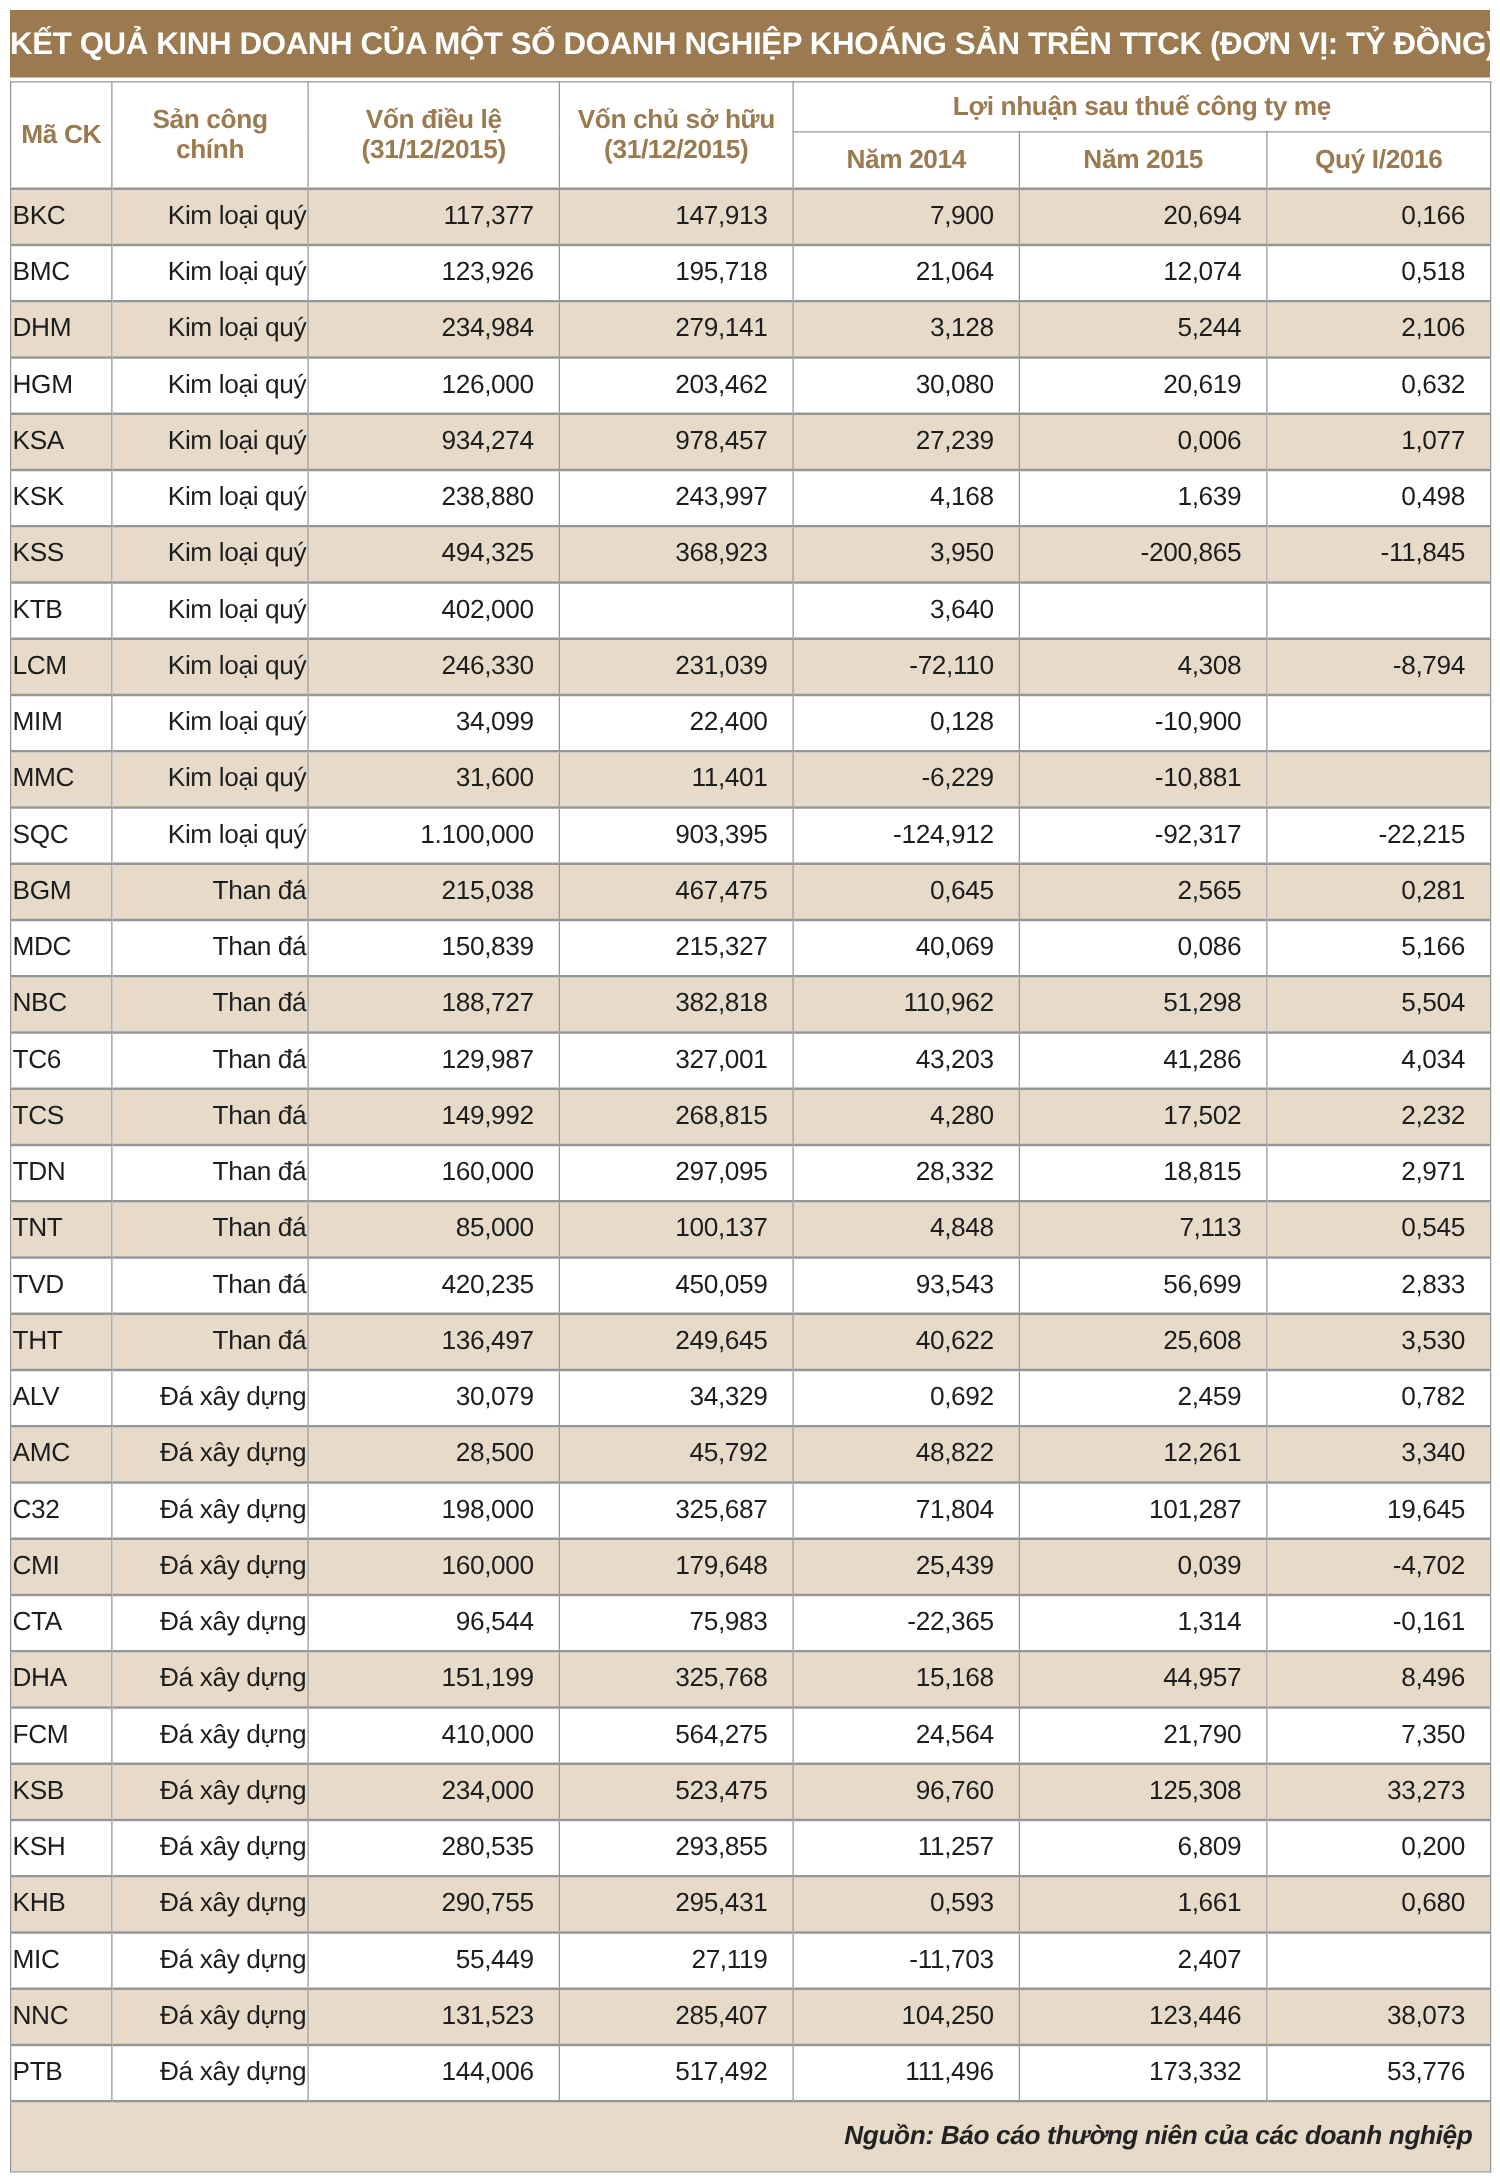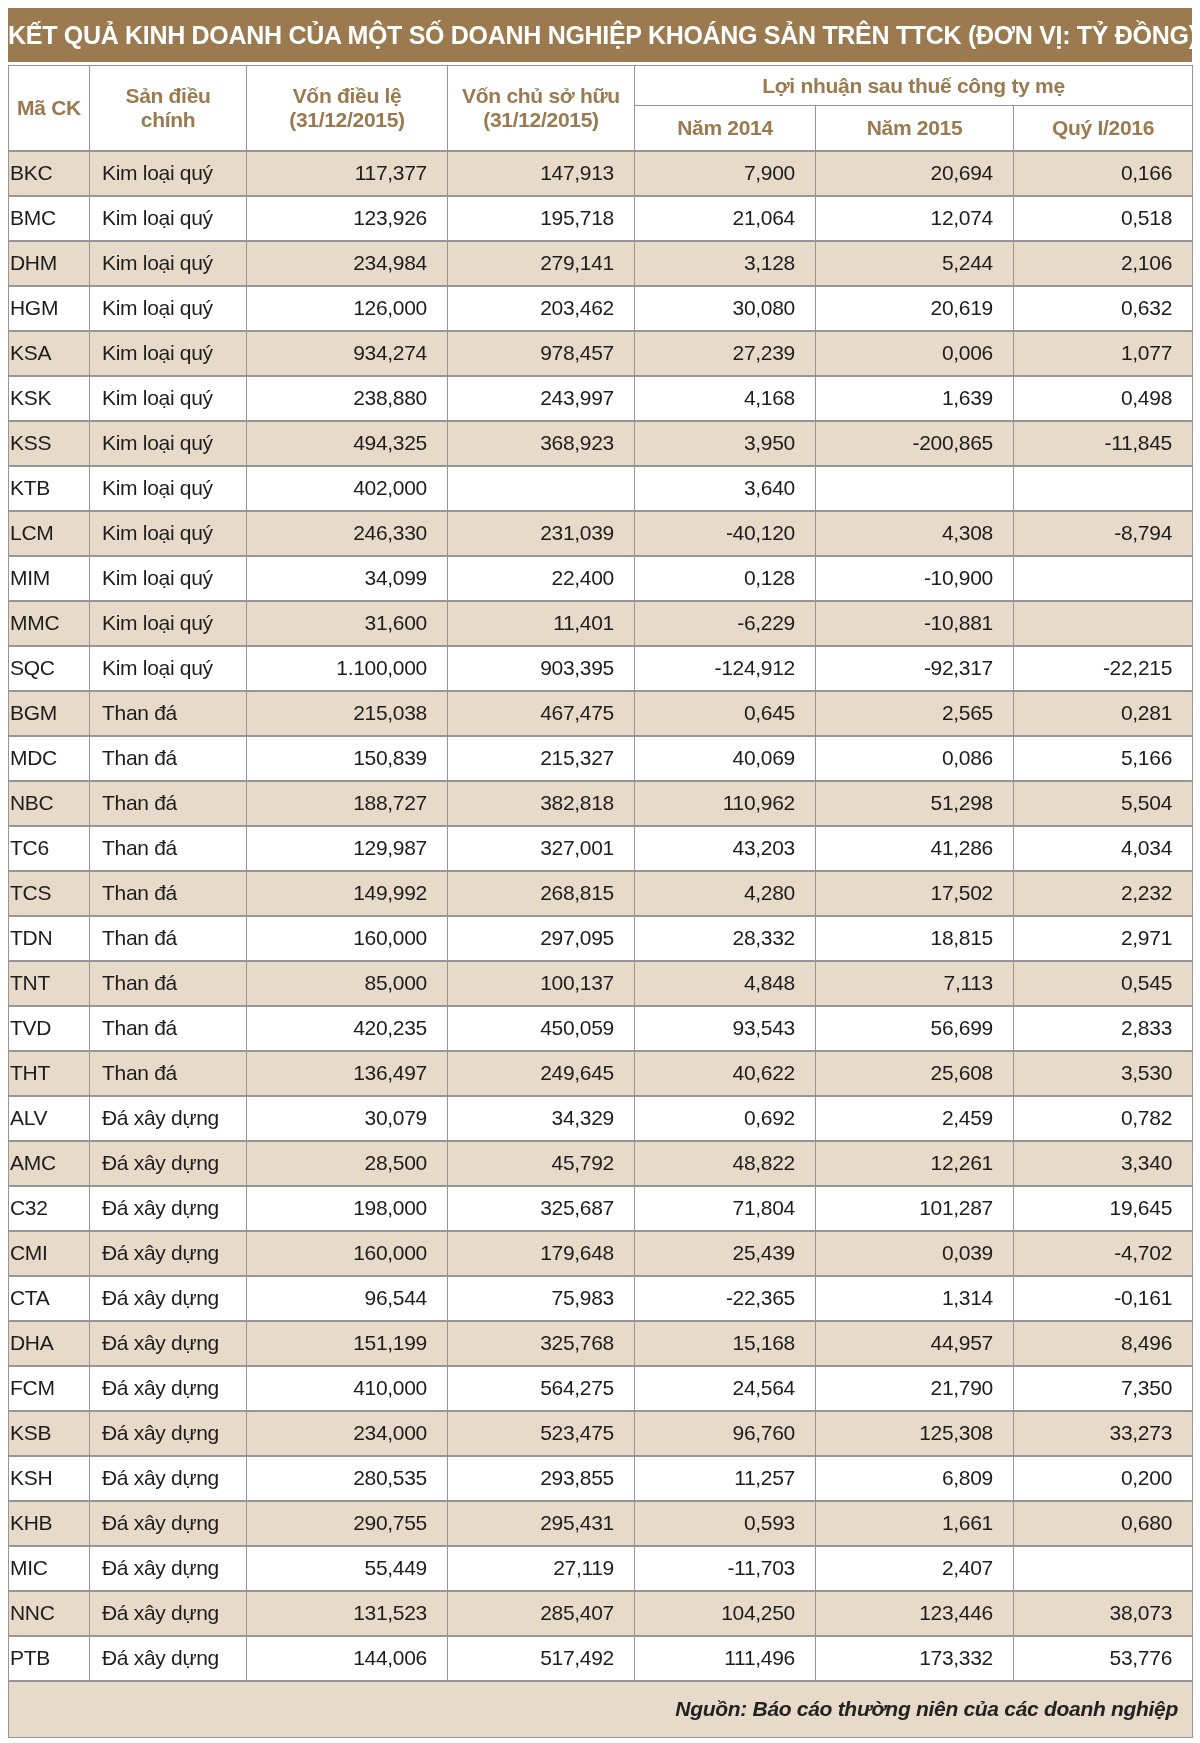--- a/index.html
+++ b/index.html
@@ -48,21 +48,21 @@
   thead tr.top-row th { height: 40px; }
   thead tr.sub-row th { height: 45px; }
   tbody td {
     height: 45px;
     font-size: 21px;
     letter-spacing: -0.3px;
     background: #ffffff;
   }
   tbody tr:nth-child(odd) td { background: #e7dac8; }
   td.c-code { text-align: left; }
-  td.c-product { text-align: left; padding-left: 12px; }
+  td.c-product { text-align: right; padding-left: 12px; }
   td.c-num { text-align: right; padding-right: 20px; }
   tfoot td {
     height: 57px;
     background: #e7dac8;
     text-align: right;
     padding-right: 14px;
     font-size: 21px;
     font-style: italic;
     font-weight: 600;
     color: #222222;
@@ -84,21 +84,21 @@
       <col style="width:201px">
       <col style="width:187px">
       <col style="width:181px">
       <col style="width:198px">
       <col style="width:179px">
     </colgroup>
     <thead>
       <tr class="top-row">
         <th rowspan="2">Mã CK</th>
         <th rowspan="2">
-          <div>Sản điều</div>
+          <div>Sản công</div>
           <div>chính</div>
         </th>
         <th rowspan="2">
           <div>Vốn điều lệ</div>
           <div>(31/12/2015)</div>
         </th>
         <th rowspan="2">
           <div>Vốn chủ sở hữu</div>
           <div>(31/12/2015)</div>
         </th>
@@ -181,21 +181,21 @@
           <td class="c-num"></td>
           <td class="c-num">3,640</td>
           <td class="c-num"></td>
           <td class="c-num"></td>
         </tr>
         <tr>
           <td class="c-code">LCM</td>
           <td class="c-product">Kim loại quý</td>
           <td class="c-num">246,330</td>
           <td class="c-num">231,039</td>
-          <td class="c-num">-40,120</td>
+          <td class="c-num">-72,110</td>
           <td class="c-num">4,308</td>
           <td class="c-num">-8,794</td>
         </tr>
         <tr>
           <td class="c-code">MIM</td>
           <td class="c-product">Kim loại quý</td>
           <td class="c-num">34,099</td>
           <td class="c-num">22,400</td>
           <td class="c-num">0,128</td>
           <td class="c-num">-10,900</td>

